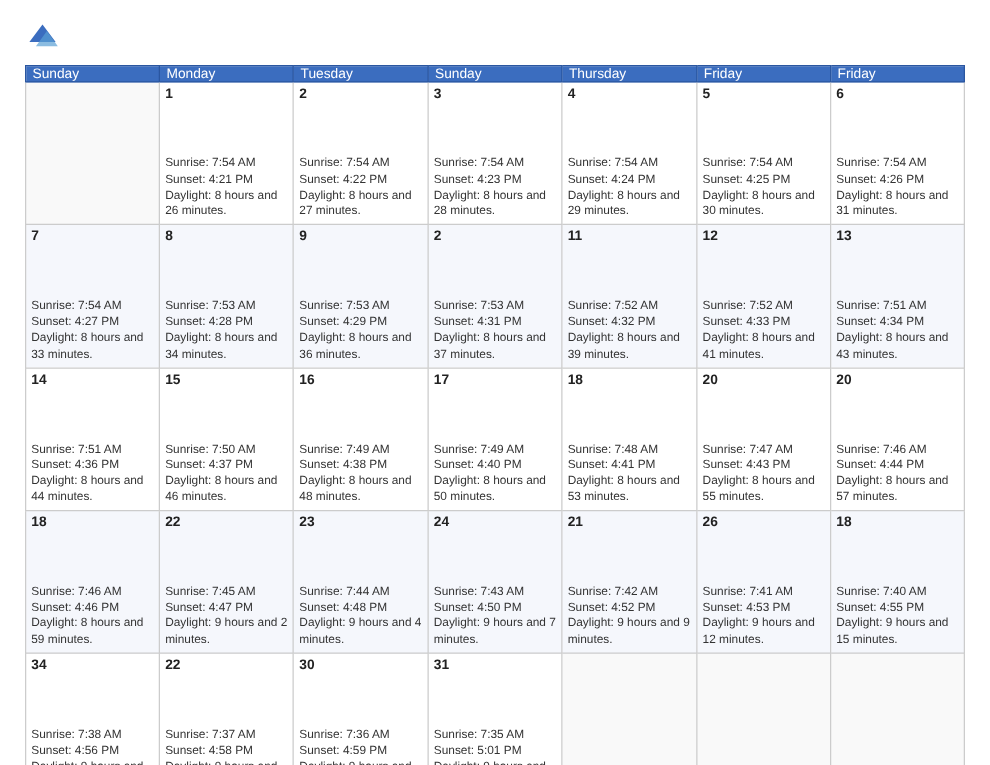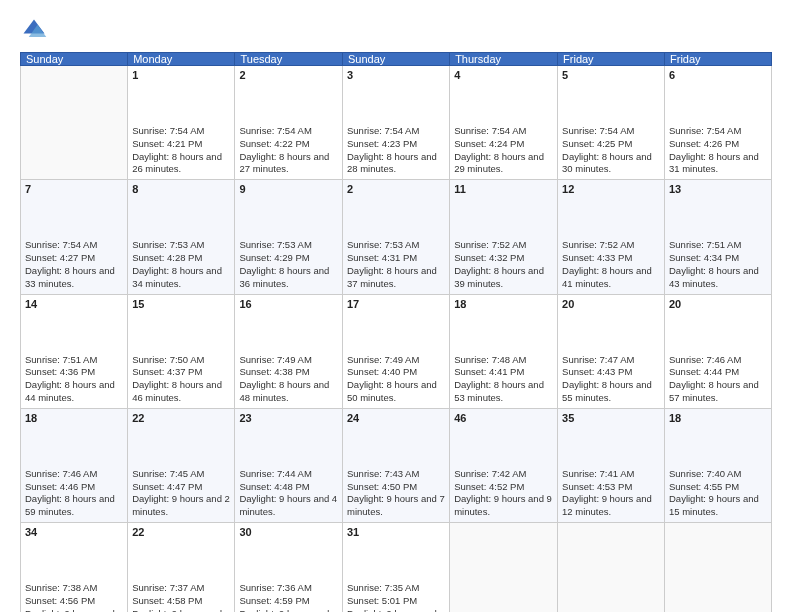--- a/index.html
+++ b/index.html
@@ -231,25 +231,25 @@
           </td>
           <td>
             <span class="day-num">23</span>
             <div class="day-info">Sunrise: 7:44 AM<br>Sunset: 4:48 PM<br>Daylight: 9 hours and 4 minutes.</div>
           </td>
           <td>
             <span class="day-num">24</span>
             <div class="day-info">Sunrise: 7:43 AM<br>Sunset: 4:50 PM<br>Daylight: 9 hours and 7 minutes.</div>
           </td>
           <td>
-            <span class="day-num">46</span>
+            <span class="day-num">21</span>
             <div class="day-info">Sunrise: 7:42 AM<br>Sunset: 4:52 PM<br>Daylight: 9 hours and 9 minutes.</div>
           </td>
           <td>
-            <span class="day-num">35</span>
+            <span class="day-num">26</span>
             <div class="day-info">Sunrise: 7:41 AM<br>Sunset: 4:53 PM<br>Daylight: 9 hours and 12 minutes.</div>
           </td>
           <td>
             <span class="day-num">18</span>
             <div class="day-info">Sunrise: 7:40 AM<br>Sunset: 4:55 PM<br>Daylight: 9 hours and 15 minutes.</div>
           </td>
         </tr>
         <tr>
           <td>
             <span class="day-num">34</span>

